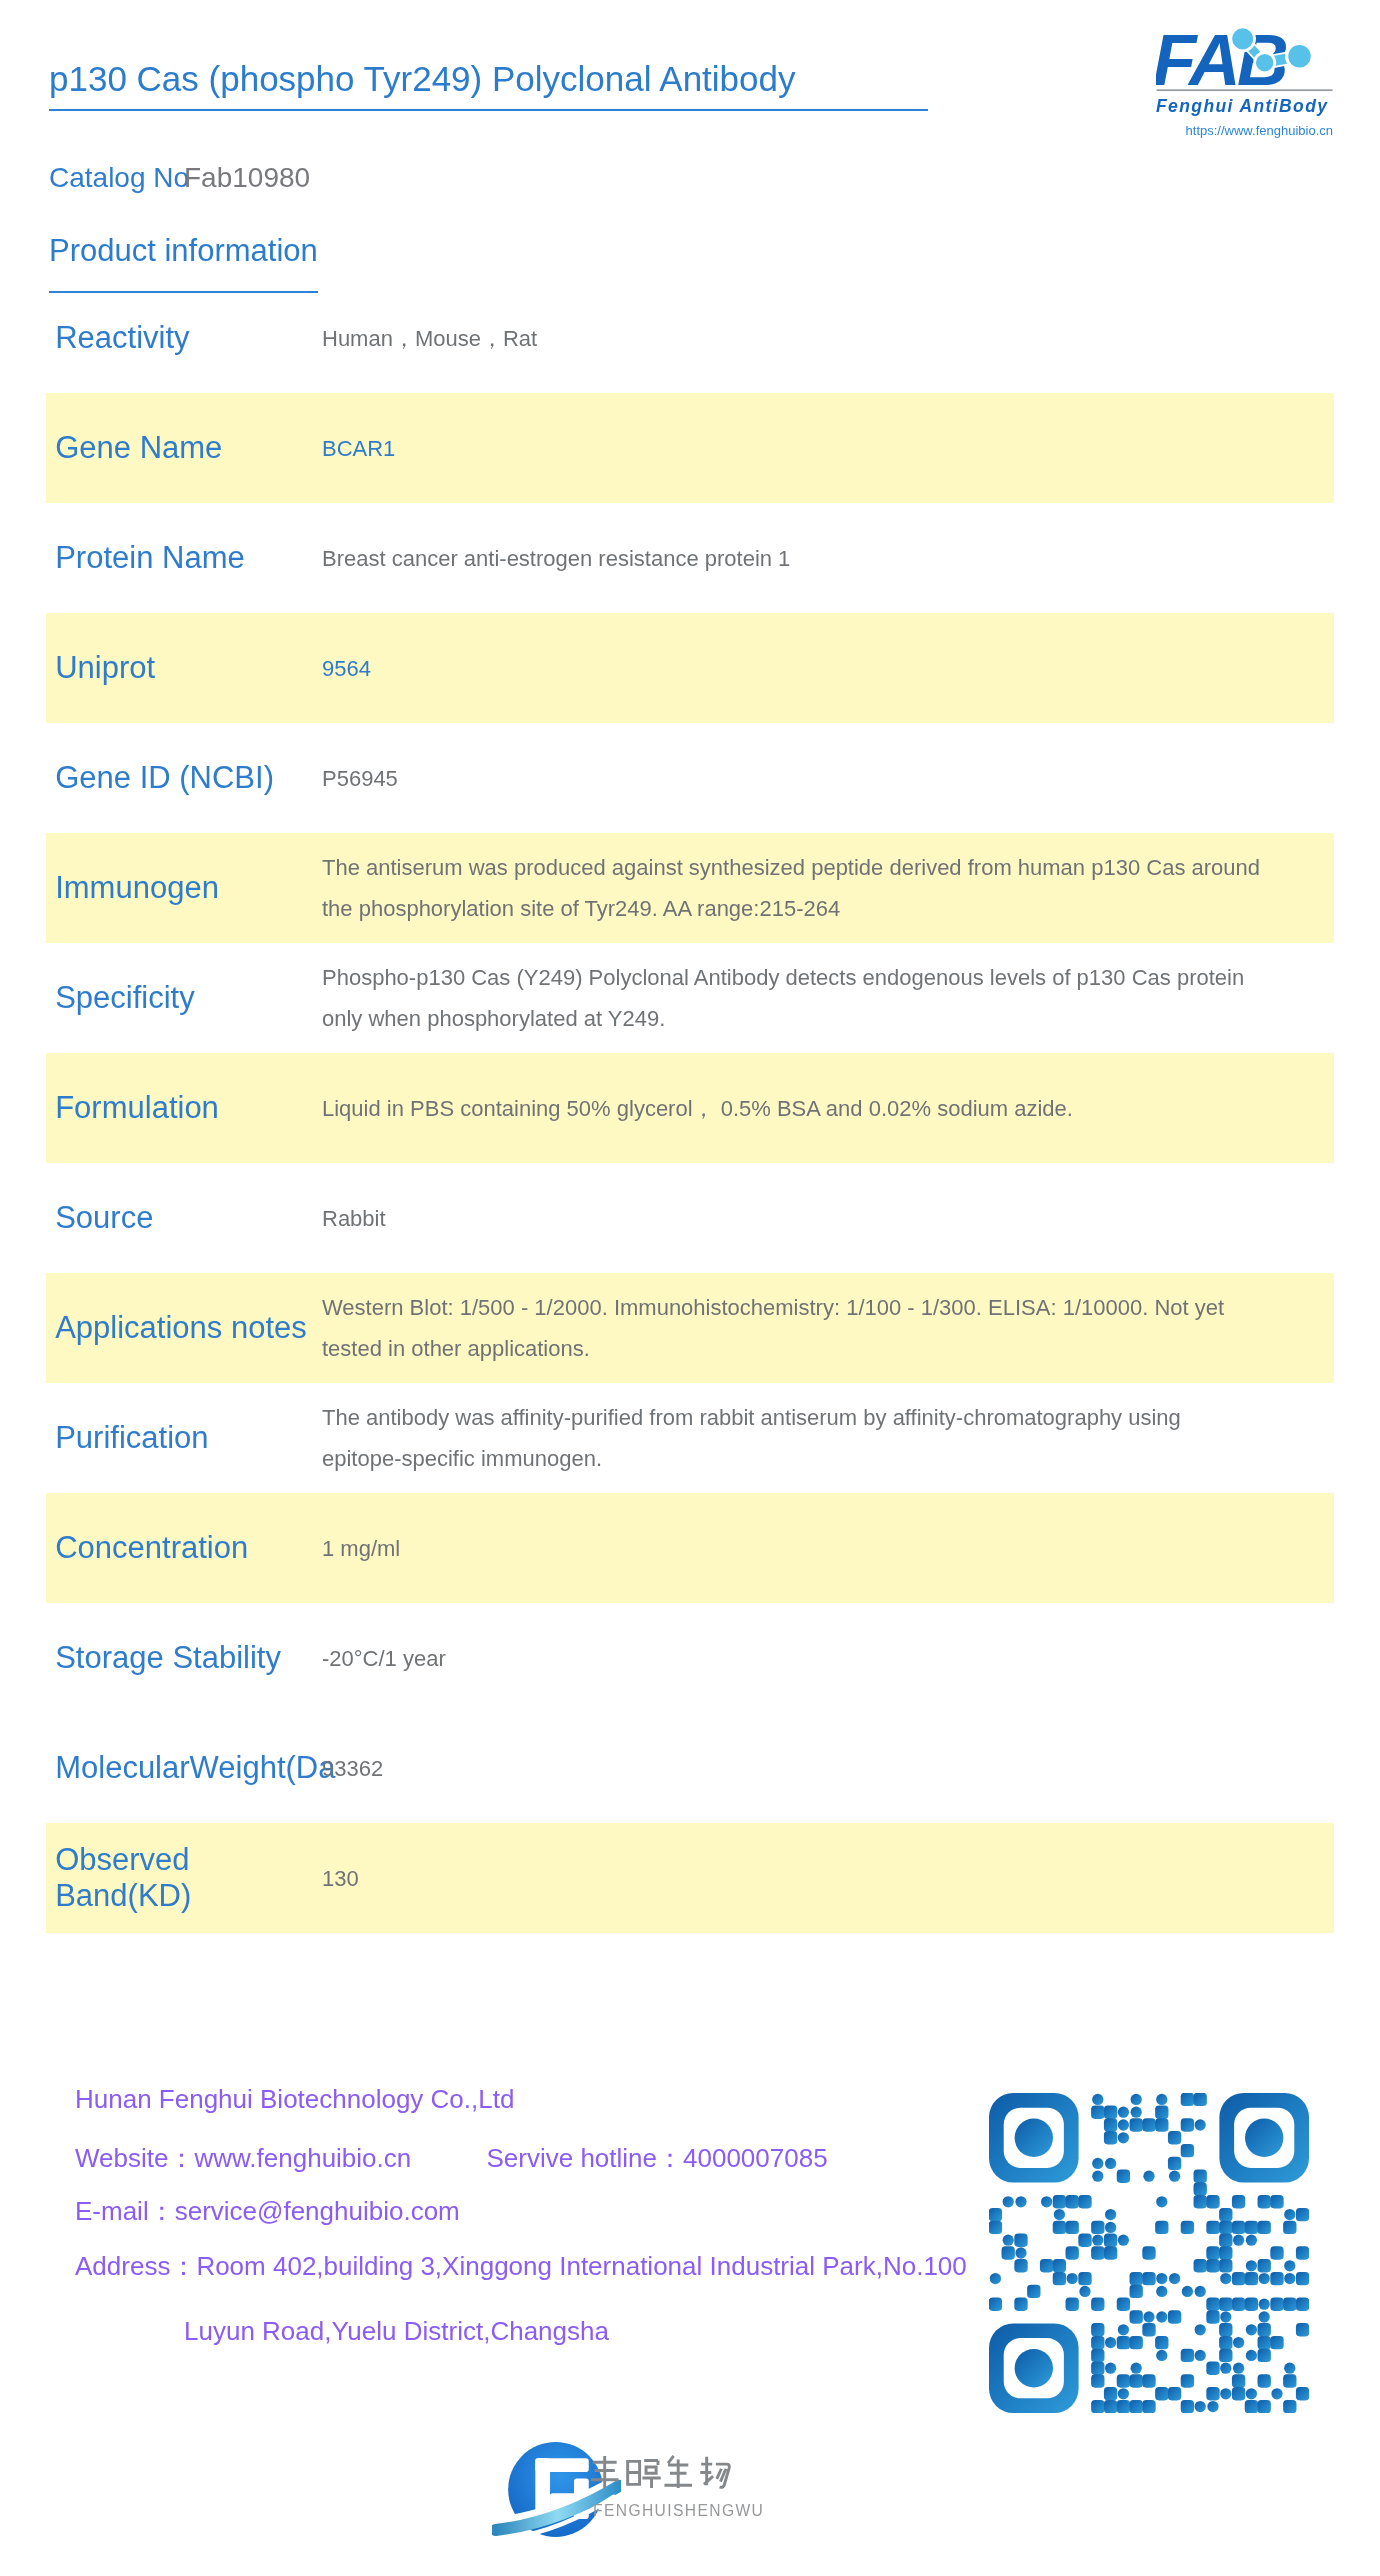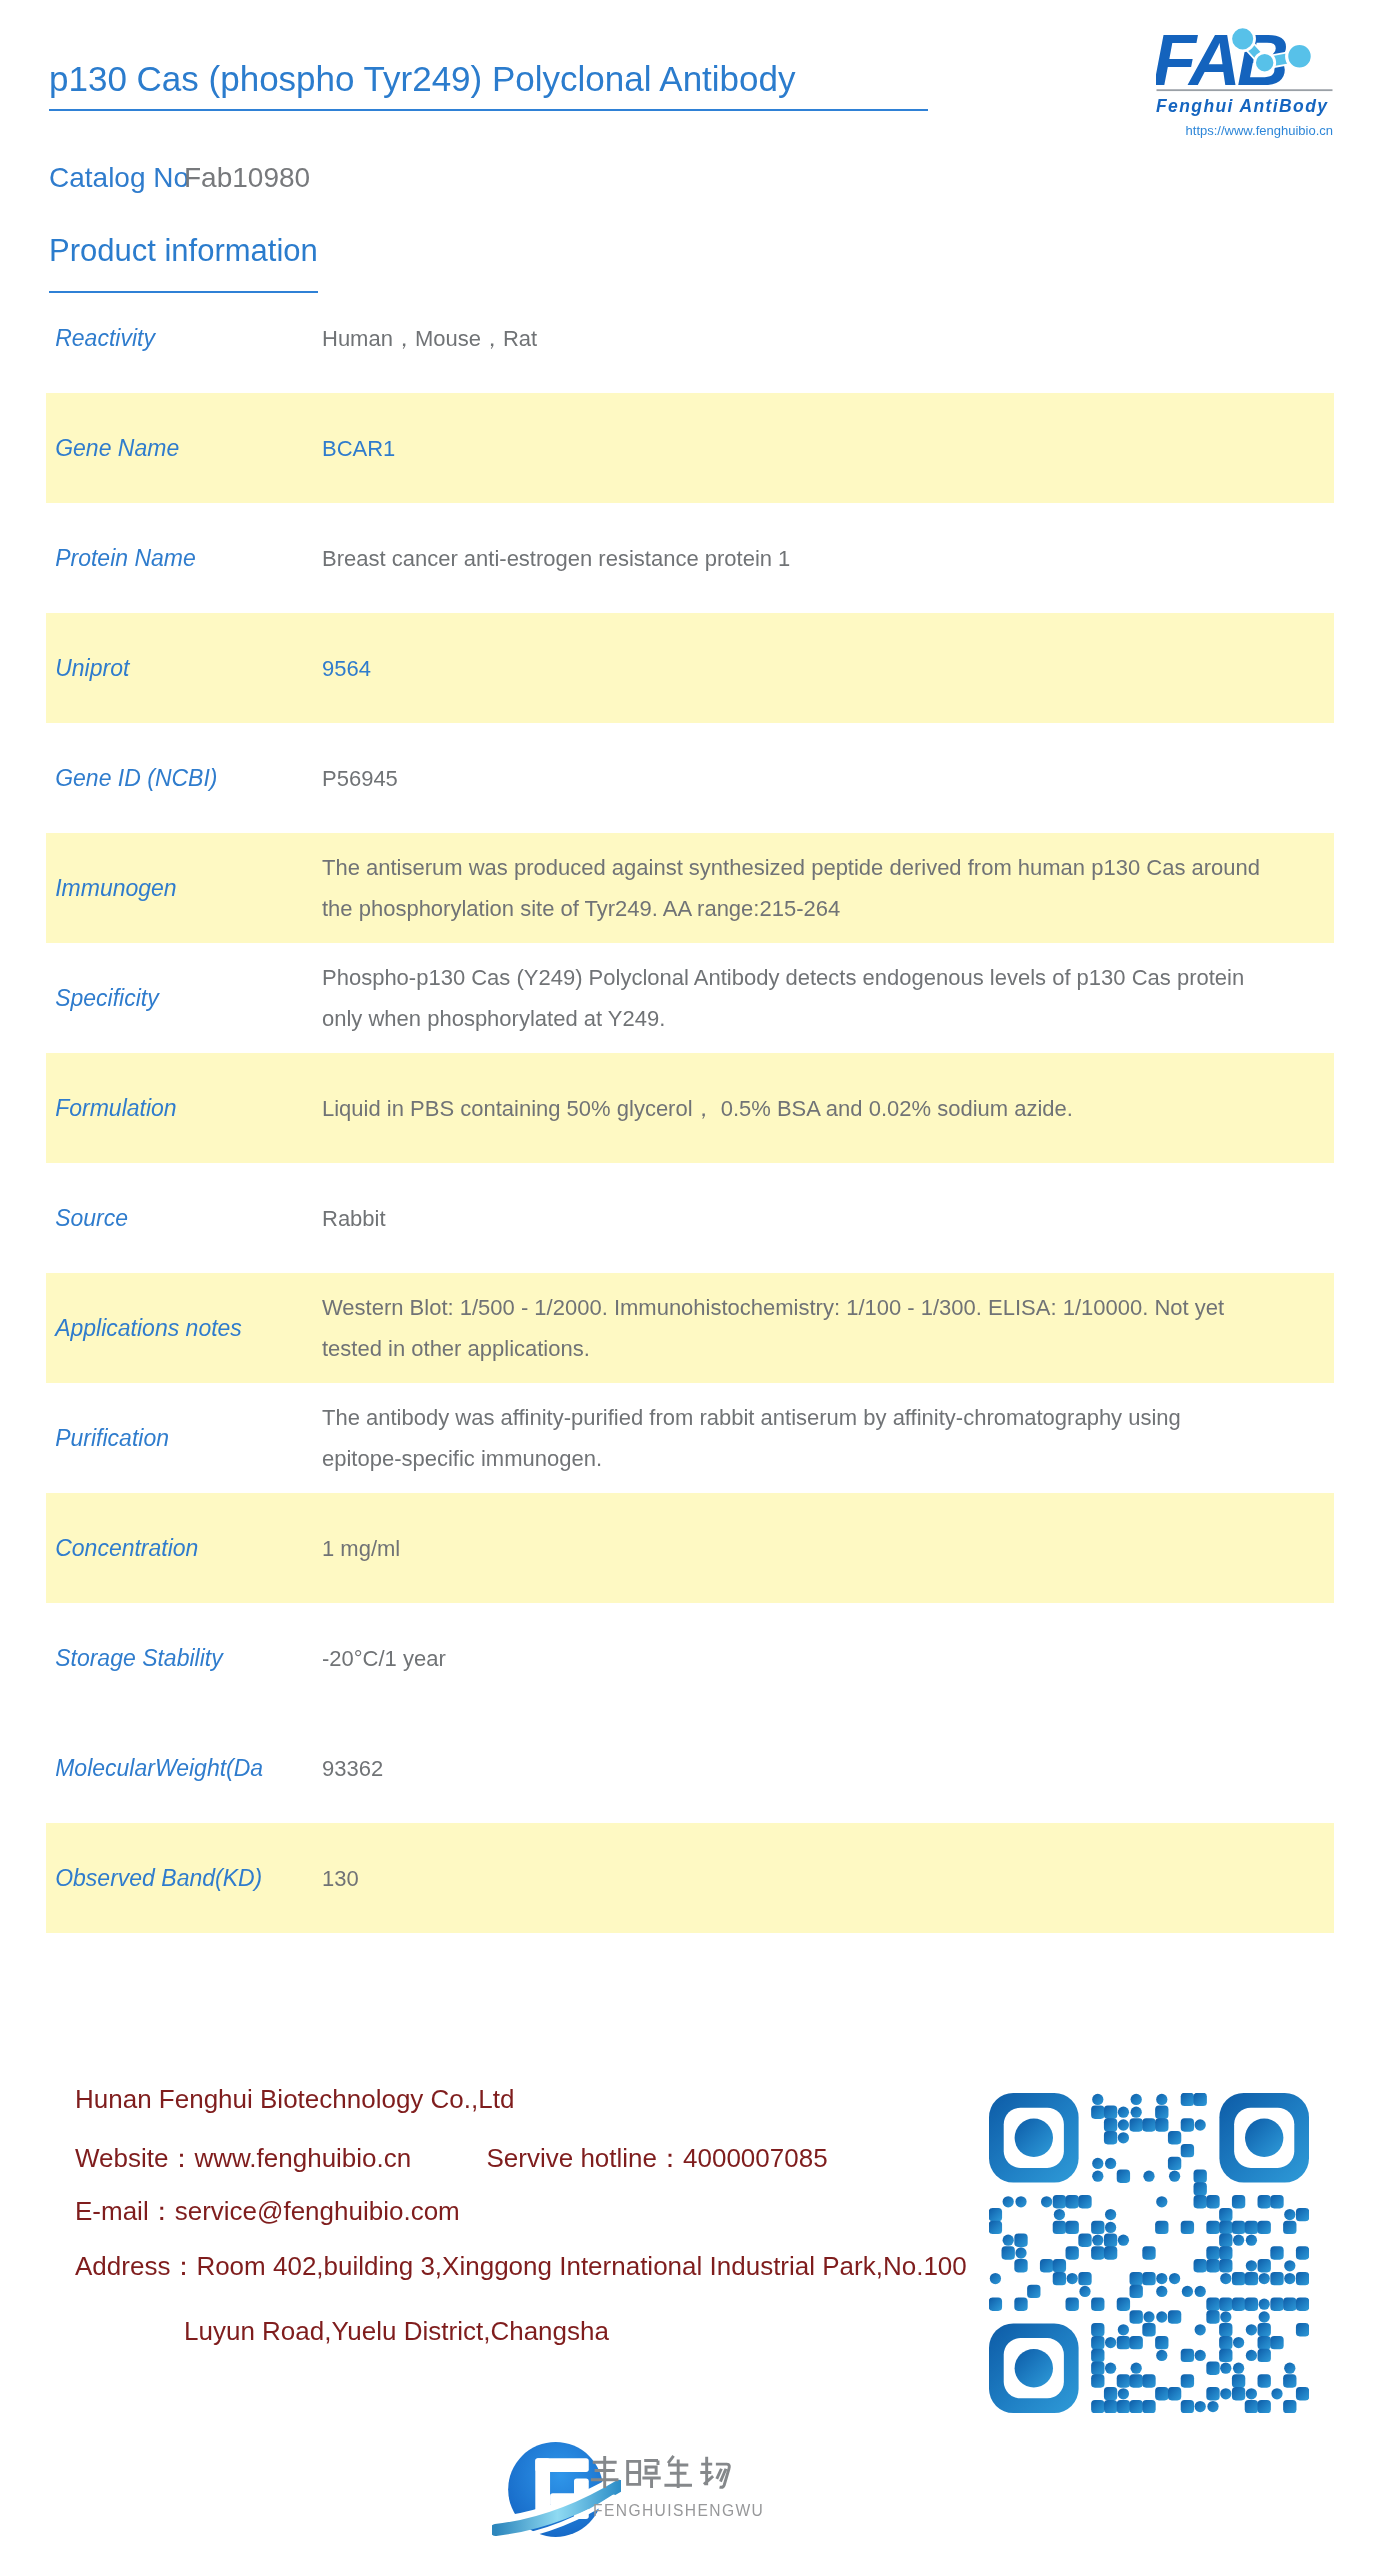--- a/index.html
+++ b/index.html
@@ -17,28 +17,28 @@
   .catalog{position:absolute;left:49px;top:162px;font-size:28px;}
   .catalog .lab{color:#2f7ccd;}
   .catalog .val{position:absolute;left:135px;top:0;color:#77797c;white-space:nowrap;}
   .section-head{position:absolute;left:49px;top:233px;font-size:31px;color:#2b7ccd;
                 padding-bottom:22px;border-bottom:2.8px solid #2f81d6;display:inline-block;}
 
   
   .table{position:absolute;left:46px;top:283px;width:1288px;}
   .row{display:flex;min-height:110px;align-items:center;}
   .row.alt{background:#fef9c3;}
-  .cell.label{width:276px;padding-left:9.2px;box-sizing:border-box;font-size:23px;color:#2f7ccd;
-              flex-shrink:0;font-style:italic;}
+  .cell.label{width:276px;padding-left:9.2px;box-sizing:border-box;font-size:31px;color:#2f7ccd;
+              flex-shrink:0;}
   .cell.value{flex:1;font-size:22px;color:#707376;line-height:41px;white-space:pre-line;
               padding-right:28px;}
   .cell.value.link{color:#2f7ccd;cursor:pointer;}
 
   
-  .footer-line{position:absolute;left:75px;font-size:26px;color:#7f1d1d;white-space:nowrap;}
+  .footer-line{position:absolute;left:75px;font-size:26px;color:#8b5cf6;white-space:nowrap;}
   .footer-line .part2{margin-left:68px;}
   .qr{position:absolute;left:989px;top:2093px;width:320px;height:320px;}
 
   .bottom-brand{position:absolute;left:492px;top:2436px;width:442px;height:120px;}
   .mark{position:absolute;left:0;top:0;width:129px;height:106px;}
   .brand-cn{position:absolute;left:98px;top:16.6px;width:147px;height:37px;}
   .brand-en{position:absolute;left:101px;top:66px;font-size:15.6px;letter-spacing:1.4px;color:#97989a;}
 </style>
 </head>
 <body>

